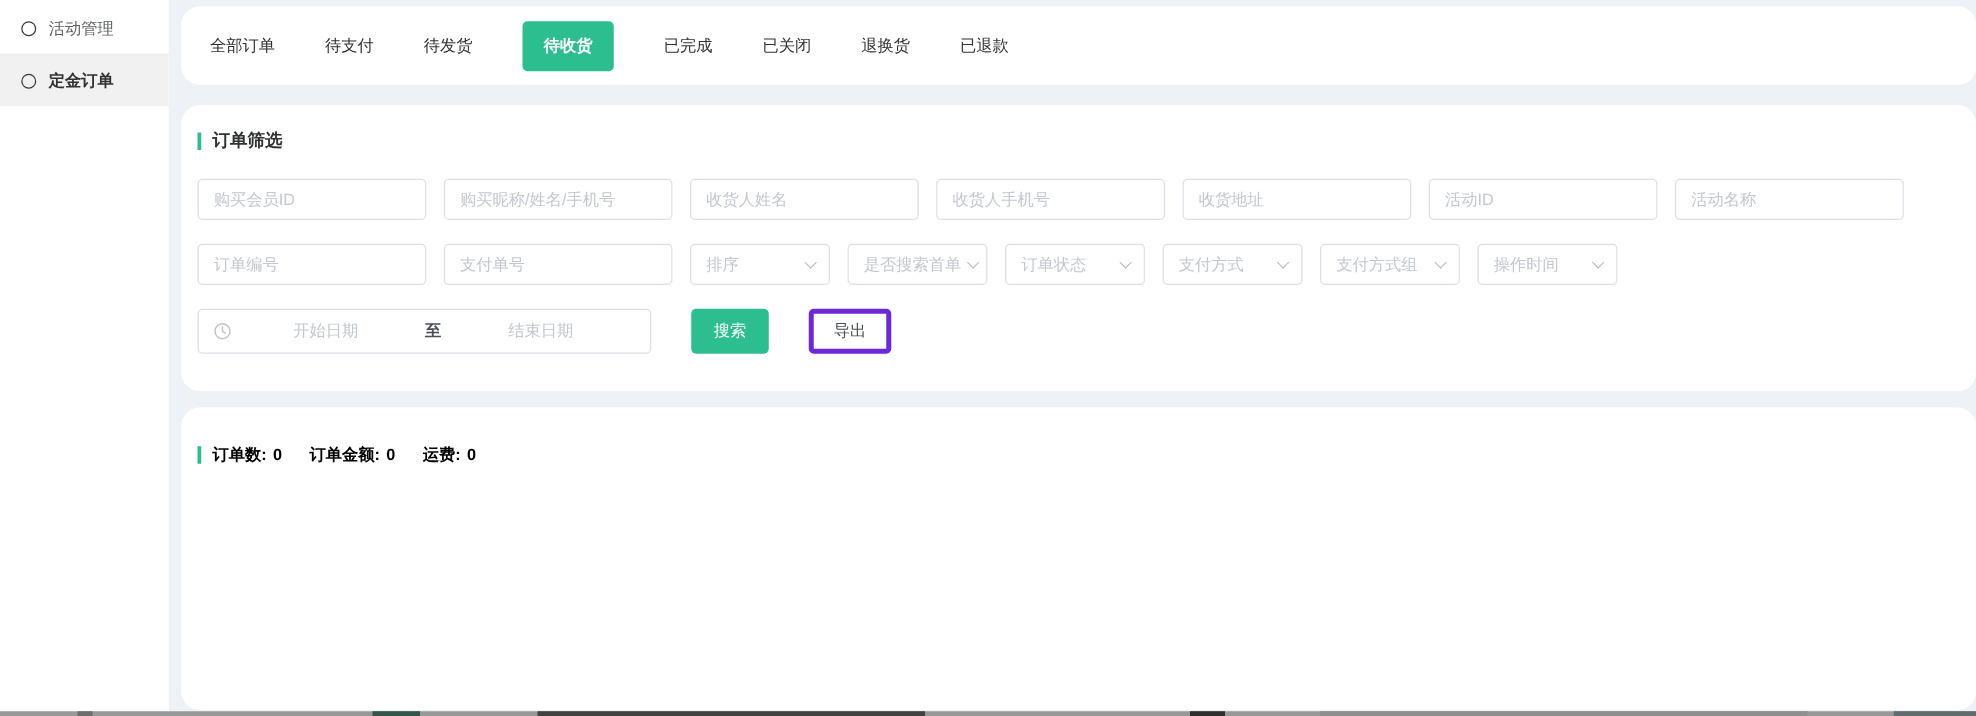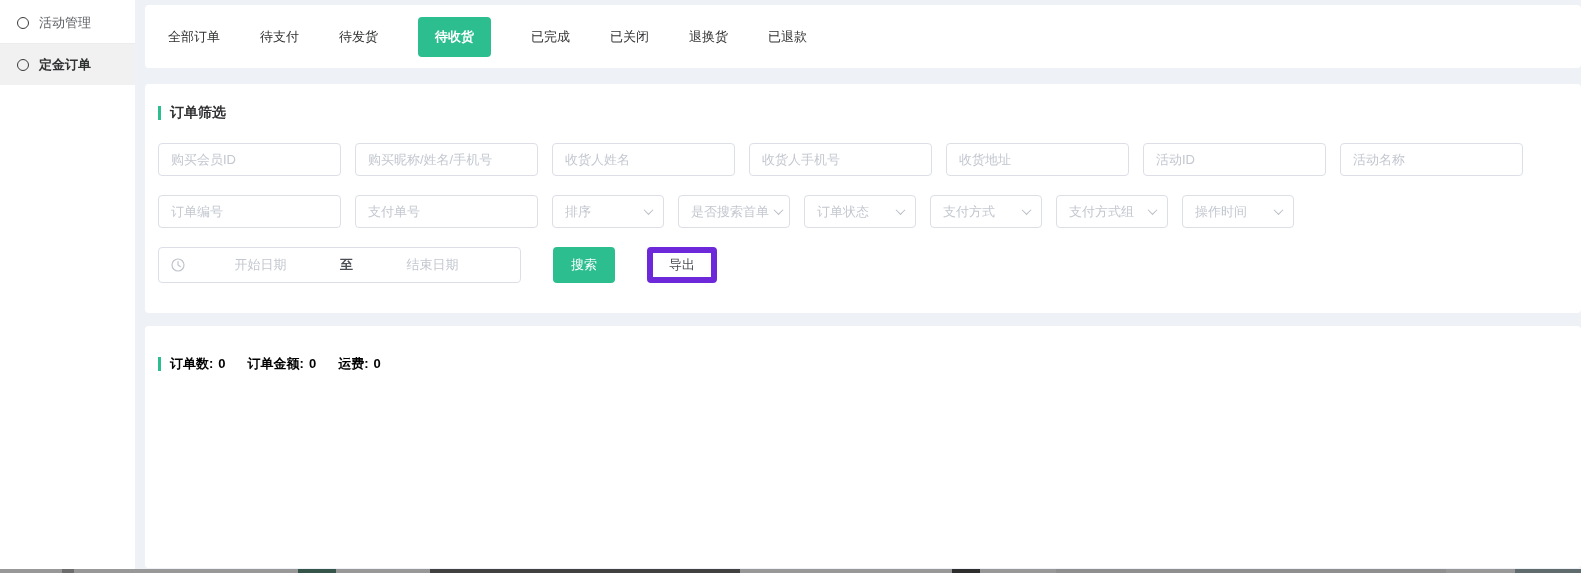--- a/index.html
+++ b/index.html
@@ -32,21 +32,21 @@
   }
   .side-divider { height: 1px; background: #ececec; }
 
   
   .content {
     margin-left: 145px;
     width: 1436px; height: 568px;
     padding-top: 5px;
     display: flex; flex-direction: column;
   }
-  .panel { background: #ffffff; border-radius: 4px; }
+  .panel { background: #ffffff; border-radius: 15px; }
 
   
   .tabs-panel {
     height: 63px; flex: none;
     display: flex; align-items: center;
     padding-left: 23px; gap: 40px;
     margin-bottom: 16px;
   }
   .tab { font-size: 13px; color: #303133; cursor: pointer; white-space: nowrap; }
   .tab.active {
@@ -103,21 +103,21 @@
   .btn {
     height: 36px; border-radius: 4px; font-size: 13px;
     cursor: pointer; font-family: inherit;
   }
   .btn-search {
     margin-left: 18px; padding: 0 18px;
     background: #2dbe8f; color: #ffffff; border: none;
   }
   .btn-export {
     margin-left: 18px; padding: 0 16px;
-    background: #ffffff; color: #4a4d53; border: 6px solid #6d28d9;
+    background: #ffffff; color: #4a4d53; border: 4px solid #6d28d9;
   }
 
   
   .stats-panel { flex: 1; padding: 29px 20px 0 13px; }
   .stats-line {
     display: flex; align-items: center; gap: 9px;
     font-size: 13px; font-weight: bold; color: #000000;
   }
   .stat-item { margin-right: 13px; white-space: nowrap; }
   .stat-value { margin-left: 5px; }

